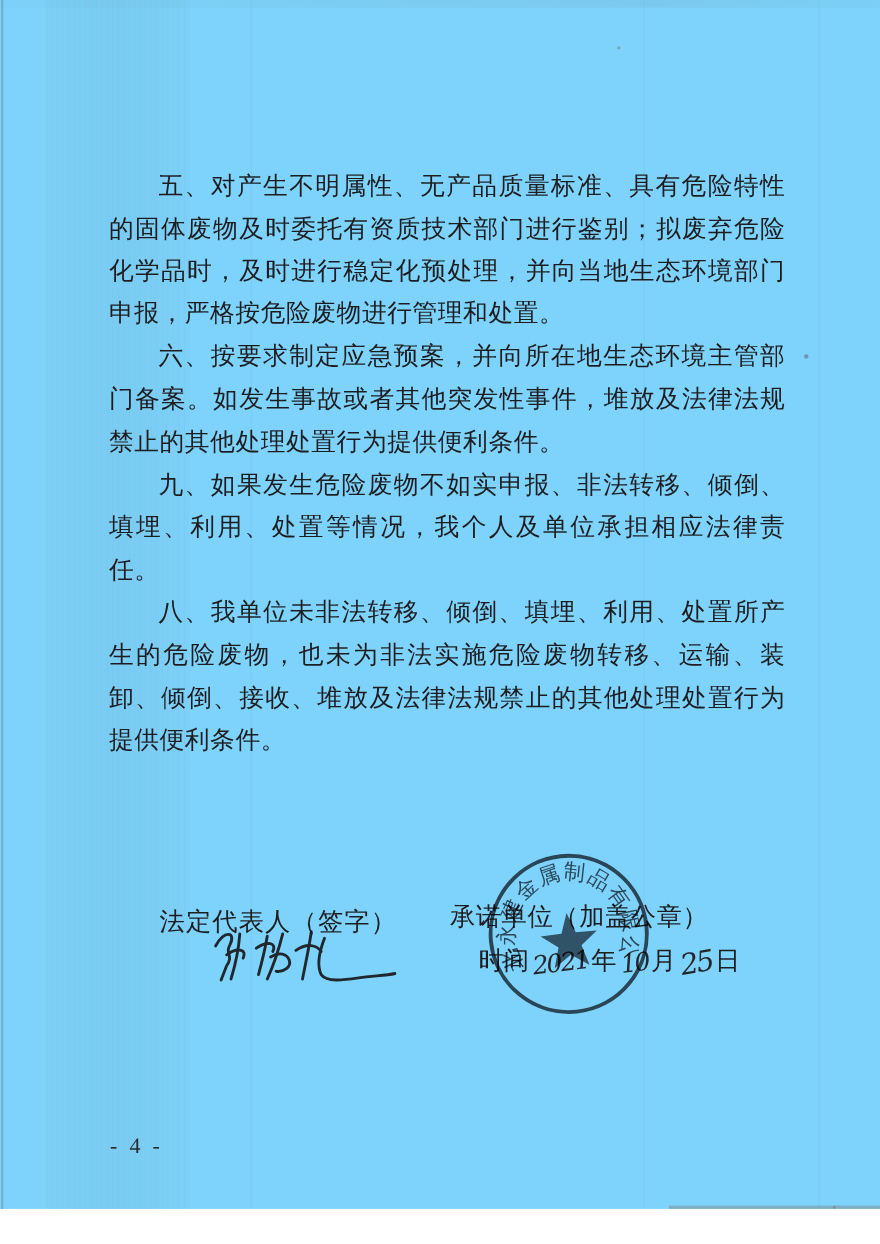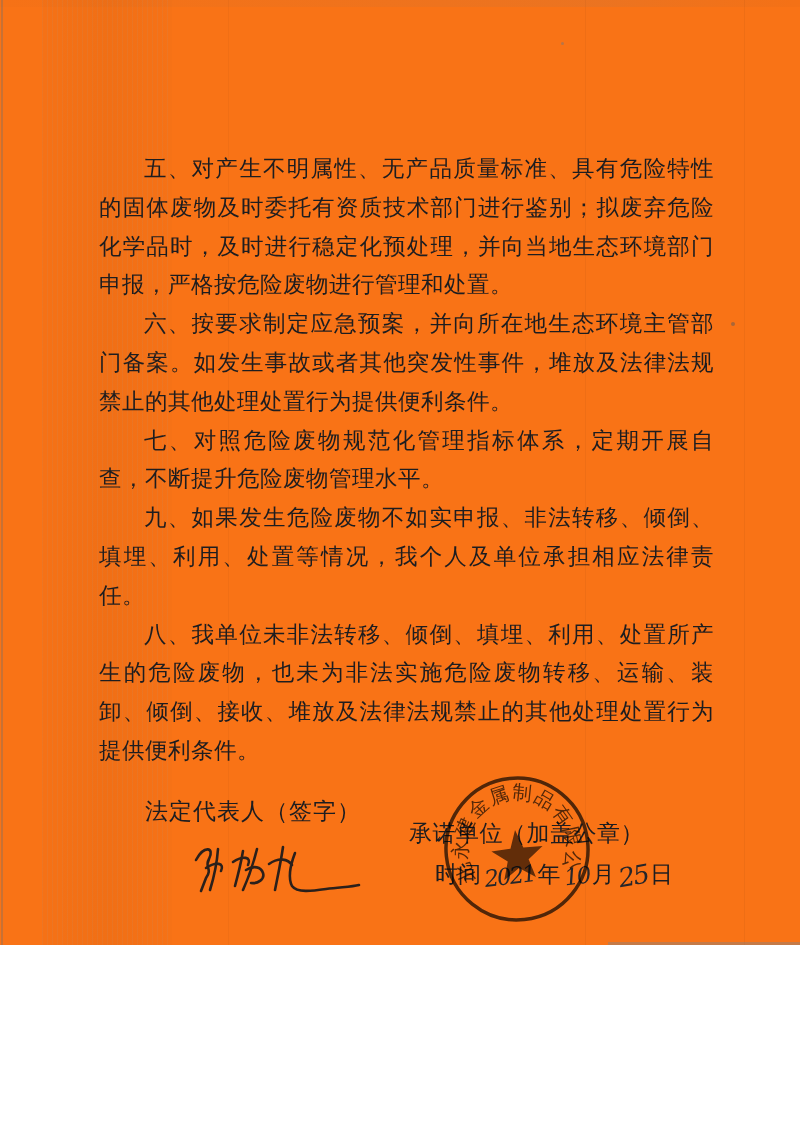--- a/index.html
+++ b/index.html
@@ -1,22 +1,22 @@
 <!DOCTYPE html>
 <html><head>
 <meta charset="utf-8">
 <style>
   * { margin: 0; padding: 0; box-sizing: border-box; }
   html, body { background: #ffffff; }
 
   .page {
     position: relative;
     width: 800px;
-    height: 945px;
-    background: #f97316;
+    height: 1099px;
+    background: #7dd3fc;
     overflow: hidden;
     font-family: "Liberation Serif", "DejaVu Serif", serif;
     color: #1d1d20;
   }
 
   
   .streak-band-left {
     position: absolute; left: 42px; top: 0; width: 130px; height: 100%;
     background:
       repeating-linear-gradient(90deg,
@@ -50,21 +50,21 @@
     left: 99px; top: 150px; width: 615px;
     font-size: 22.5px;
     line-height: 38.8px;
     text-align: justify;
     letter-spacing: 0.5px;
   }
   .doc-body p { text-indent: 2em; }
 
   
   .sig-label-left {
-    position: absolute; left: 145px; top: 796px;
+    position: absolute; left: 145px; top: 822px;
     font-size: 23px; letter-spacing: 1px;
   }
   .sig-label-right {
     position: absolute; left: 409px; top: 818px;
     font-size: 23px; letter-spacing: 0.5px;
   }
   .signature-svg {
     position: absolute; left: 188px; top: 838px;
   }
   .date-line {
@@ -112,21 +112,20 @@
   <div class="edge-left"></div>
   <div class="edge-top"></div>
   <div class="edge-bottom-right"></div>
   <div class="speck-1"></div>
   <div class="speck-2"></div>
   <div class="speck-3"></div>
 
   <main class="doc-body">
     <p>五、对产生不明属性、无产品质量标准、具有危险特性的固体废物及时委托有资质技术部门进行鉴别；拟废弃危险化学品时，及时进行稳定化预处理，并向当地生态环境部门申报，严格按危险废物进行管理和处置。</p>
     <p>六、按要求制定应急预案，并向所在地生态环境主管部门备案。如发生事故或者其他突发性事件，堆放及法律法规禁止的其他处理处置行为提供便利条件。</p>
-    <p>七、对照危险废物规范化管理指标体系，定期开展自查，不断提升危险废物管理水平。</p>
     <p>九、如果发生危险废物不如实申报、非法转移、倾倒、填埋、利用、处置等情况，我个人及单位承担相应法律责任。</p>
     <p>八、我单位未非法转移、倾倒、填埋、利用、处置所产生的危险废物，也未为非法实施危险废物转移、运输、装卸、倾倒、接收、堆放及法律法规禁止的其他处理处置行为提供便利条件。</p>
   </main>
 
   <div class="sig-label-left">法定代表人（签字）</div>
 
   <svg class="signature-svg" width="185" height="68" viewBox="0 0 185 68" aria-label="陈铁柱">
     <g fill="none" stroke="#1a1a1c" stroke-width="2.6" stroke-linecap="round" stroke-linejoin="round" opacity="0.92">
 
       <path d="M8,22 C16,7 27,9 21,21 C16,30 25,30 18,40 L13,53"></path>

